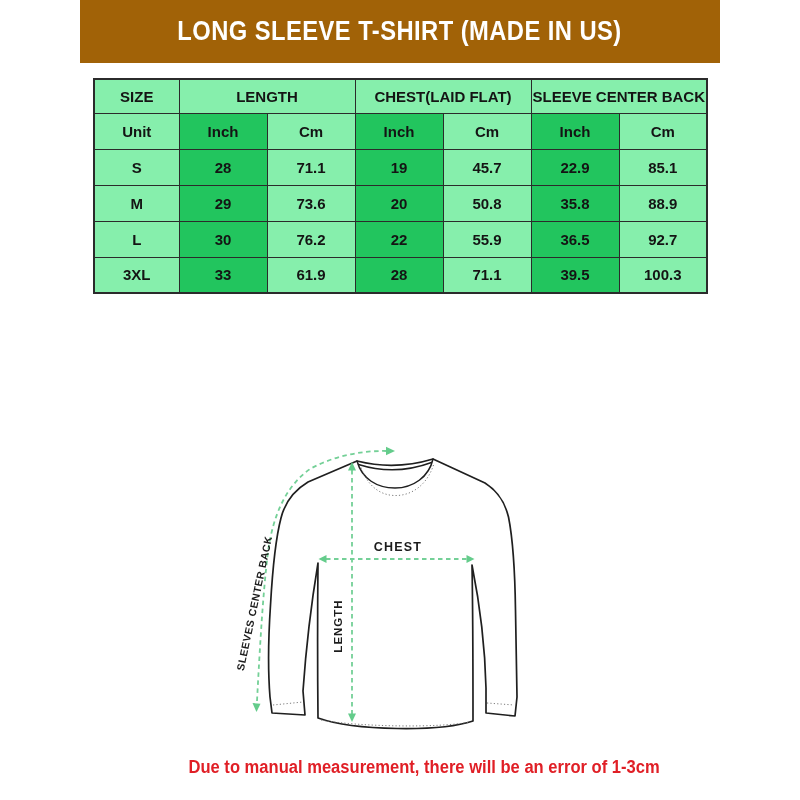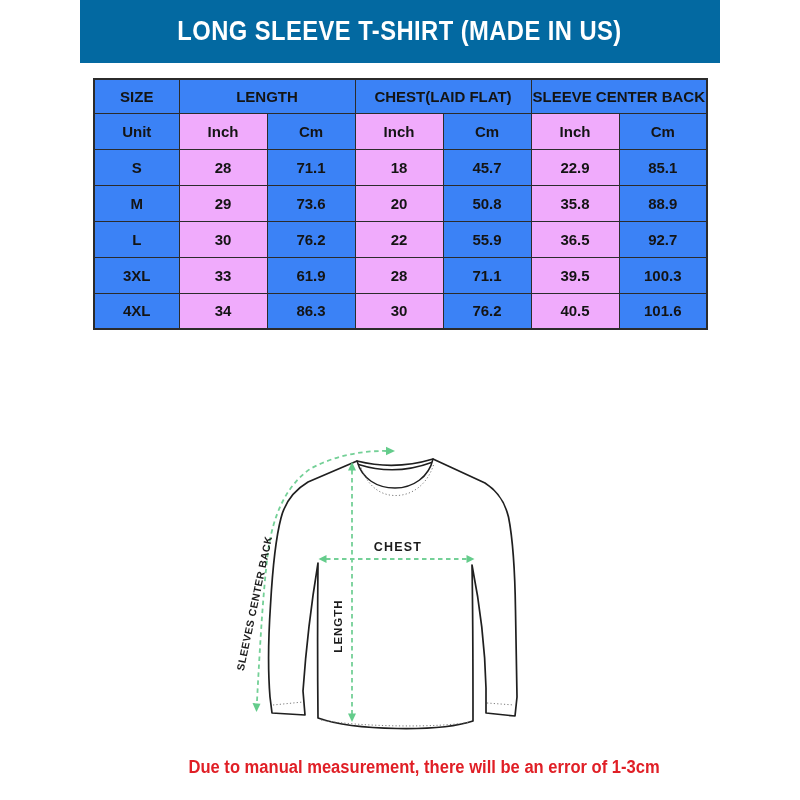--- a/index.html
+++ b/index.html
@@ -1,33 +1,33 @@
 <!DOCTYPE html>
 <html><head>
 <meta charset="utf-8">
 <style>
   html,body{margin:0;padding:0;background:#fff;}
   .page{position:relative;width:800px;height:800px;background:#ffffff;overflow:hidden;
         font-family:"Liberation Sans",sans-serif;}
 
   
-  .banner{position:absolute;left:80px;top:0;width:640px;height:63px;background:#0369a1;
+  .banner{position:absolute;left:80px;top:0;width:640px;height:63px;background:#a16207;
           display:flex;align-items:center;justify-content:center;}
   .banner-text{color:#ffffff;font-size:27px;font-weight:bold;letter-spacing:.5px;
                display:inline-block;transform:scaleX(.88);white-space:nowrap;}
 
   
   table.size-table{position:absolute;left:93px;top:78px;border-collapse:collapse;
                    table-layout:fixed;border:2px solid #2b2b2b;}
   .size-table th,.size-table td{border:1.5px solid #2b2b2b;text-align:center;vertical-align:middle;
                    font-size:15px;font-weight:bold;color:#141414;padding:0;}
   .size-table tr{height:36px;}
   .size-table tr.group-row{height:34px;}
-  .g{background:#3b82f6;margin-left:40px;}
-  .w{background:#f0abfc;margin-top:48px;}
+  .g{background:#86efac;margin-left:40px;}
+  .w{background:#22c55e;margin-top:48px;}
 
   
   .diagram{position:absolute;left:200px;top:420px;width:400px;height:340px;}
   .outline{fill:#ffffff;stroke:#1f1f1f;stroke-width:1.7;stroke-linejoin:round;}
   .detail{fill:none;stroke:#1f1f1f;stroke-width:1.5;stroke-linecap:round;}
   .stitch{fill:none;stroke:#6d6d6d;stroke-width:.9;stroke-dasharray:1.2 2.2;}
   .meas{fill:none;stroke:#74d097;stroke-width:1.8;stroke-dasharray:4.5 3.5;}
   .ah{fill:#64cc8b;stroke:none;}
   .dlabel{font-family:"Liberation Sans",sans-serif;font-weight:bold;fill:#1c1c1c;}
 
@@ -68,21 +68,21 @@
       <th class="g">Cm</th>
       <th class="w">Inch</th>
       <th class="g">Cm</th>
       <th class="w">Inch</th>
       <th class="g">Cm</th>
     </tr>
     <tr>
       <th class="g">S</th>
       <td class="w">28</td>
       <td class="g">71.1</td>
-      <td class="w">18</td>
+      <td class="w">19</td>
       <td class="g">45.7</td>
       <td class="w">22.9</td>
       <td class="g">85.1</td>
     </tr>
     <tr>
       <th class="g">M</th>
       <td class="w">29</td>
       <td class="g">73.6</td>
       <td class="w">20</td>
       <td class="g">50.8</td>
@@ -99,29 +99,20 @@
       <td class="g">92.7</td>
     </tr>
     <tr>
       <th class="g">3XL</th>
       <td class="w">33</td>
       <td class="g">61.9</td>
       <td class="w">28</td>
       <td class="g">71.1</td>
       <td class="w">39.5</td>
       <td class="g">100.3</td>
-    </tr>
-    <tr>
-      <th class="g">4XL</th>
-      <td class="w">34</td>
-      <td class="g">86.3</td>
-      <td class="w">30</td>
-      <td class="g">76.2</td>
-      <td class="w">40.5</td>
-      <td class="g">101.6</td>
     </tr>
   </tbody>
     </table>
 
   <svg class="diagram" viewBox="0 0 400 340" xmlns="http://www.w3.org/2000/svg">
 
     <path class="outline" d="
       M 157,41
       Q 195,50.5 233,39
       L 285,63

